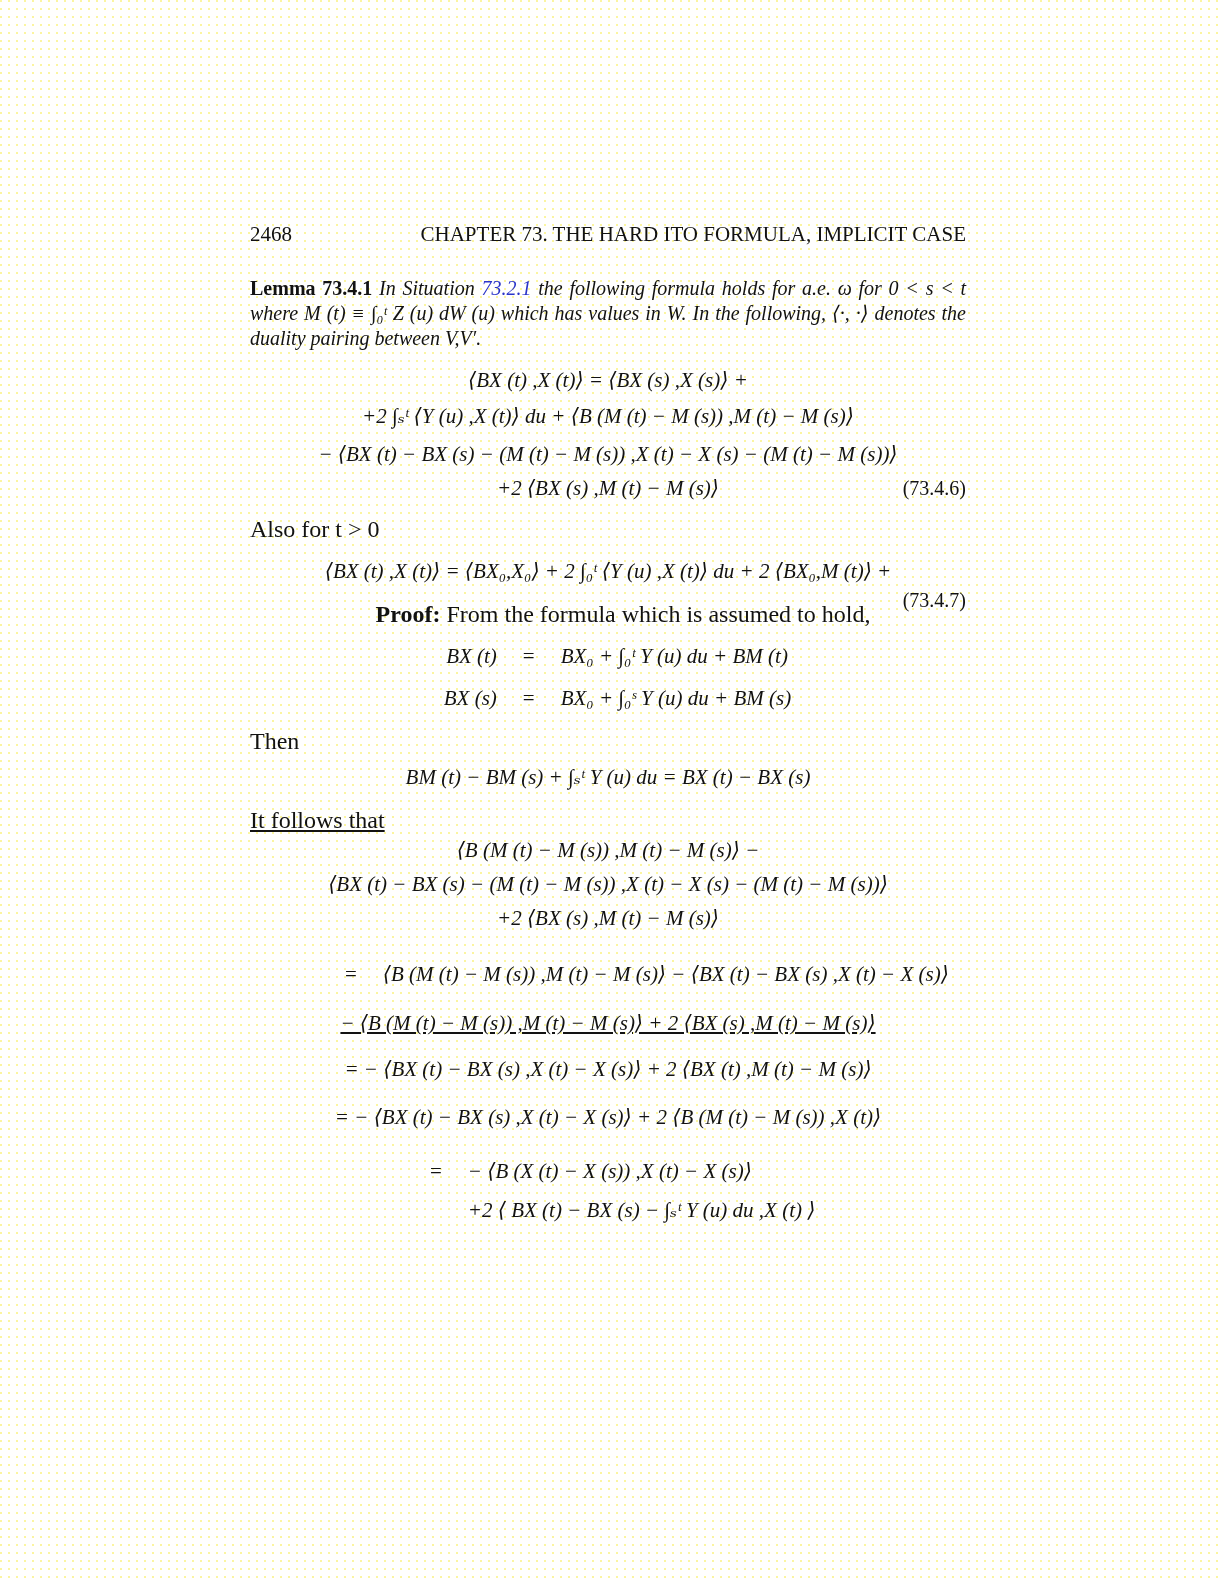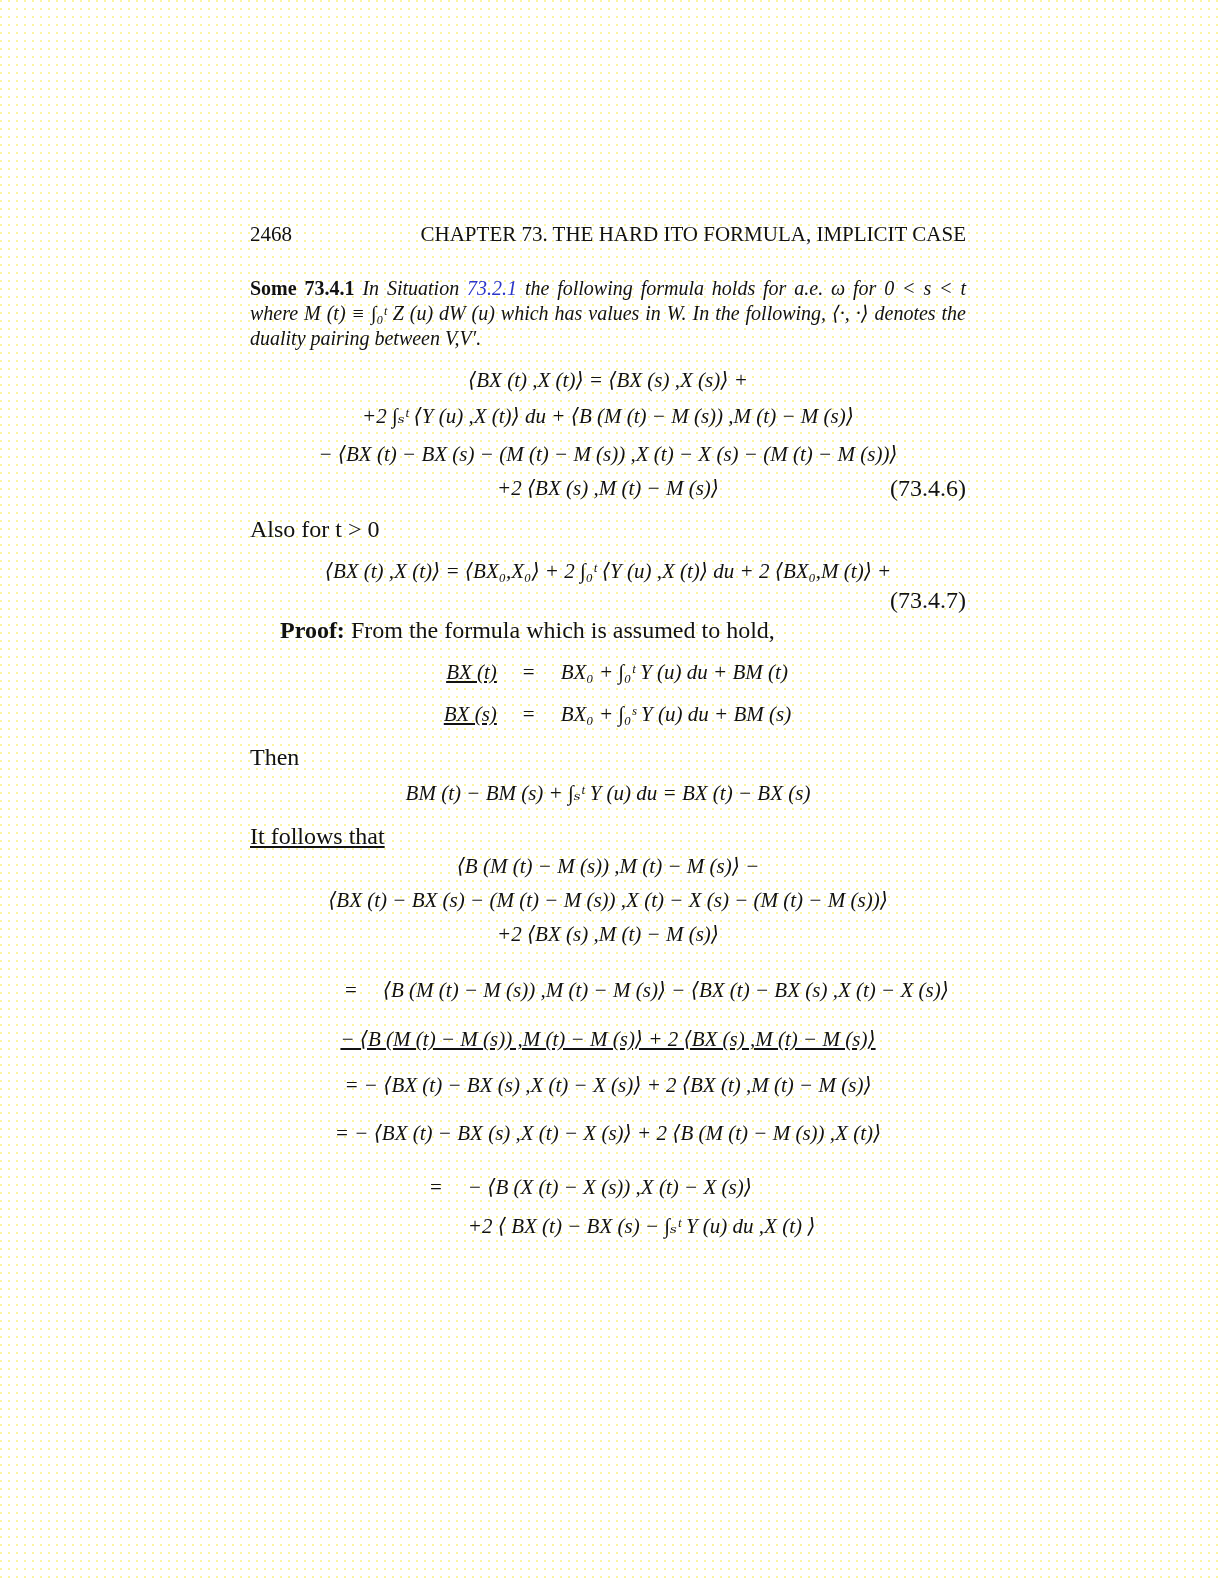--- a/index.html
+++ b/index.html
@@ -48,48 +48,48 @@
     line-height: 26px;
   }
   .eq-line { text-align: center; position: relative; }
   .eq-line.int-line { padding: 10px 0; }
   .eq-tag {
     position: absolute;
     right: 0;
     top: 50%;
     transform: translateY(-50%);
     font-style: normal;
-    font-size: 24px;
+    font-size: 20px;
     color: #121212;
   }
   .plain-line {
     font-size: 24px;
     line-height: 25px;
     font-style: normal;
   }
   .align-rows { margin: 8px auto 0 auto; width: fit-content; }
   .align-row { display: flex; align-items: center; padding: 8px 0; }
-  .align-row .lhs { min-width: 72px; text-align: right; text-decoration: underline; }
+  .align-row .lhs { min-width: 72px; text-align: right; }
   .align-row .rel { padding: 0 26px; font-style: normal; }
   .eq-group { display: flex; align-items: flex-start; }
   .eq-group .rel { font-style: normal; margin-right: 26px; }
   .eq-group .group-lines > div { margin-bottom: 7px; text-align: left; }
 </style>
 </head>
 <body>
 
 <div class="content">
 
   <div class="running-head">
     <span>2468</span>
     <span>CHAPTER 73.  THE HARD ITO FORMULA, IMPLICIT CASE</span>
   </div>
 
   <div class="lemma-para">
-    <span class="lemma-label">Some 73.4.1</span><i> In Situation </i><a class="ref-link">73.2.1</a><i> the following formula holds for a.e. ω for 0 &lt; s &lt; t where M (t) ≡ ∫₀ᵗ Z (u) dW (u) which has values in W. In the following, ⟨·, ·⟩ denotes the duality pairing between V,V′.</i>
+    <span class="lemma-label">Lemma 73.4.1</span><i> In Situation </i><a class="ref-link">73.2.1</a><i> the following formula holds for a.e. ω for 0 &lt; s &lt; t where M (t) ≡ ∫₀ᵗ Z (u) dW (u) which has values in W. In the following, ⟨·, ·⟩ denotes the duality pairing between V,V′.</i>
   </div>
 
   <div style="margin-top:16px;">
     <div class="math eq-line">⟨BX (t) ,X (t)⟩ = ⟨BX (s) ,X (s)⟩ +</div>
     <div class="math eq-line int-line">+2 ∫ₛᵗ ⟨Y (u) ,X (t)⟩ du + ⟨B (M (t) − M (s)) ,M (t) − M (s)⟩</div>
     <div class="math eq-line" style="margin-top:2px;">− ⟨BX (t) − BX (s) − (M (t) − M (s)) ,X (t) − X (s) − (M (t) − M (s))⟩</div>
     <div class="math eq-line" style="margin-top:8px;">
       <span>+2 ⟨BX (s) ,M (t) − M (s)⟩</span>
       <span class="eq-tag">(73.4.6)</span>
     </div>
@@ -97,21 +97,21 @@
 
   <div class="plain-line italic" style="margin-top:16px;">Also for t &gt; 0</div>
 
   <div style="margin-top:6px;">
     <div class="math eq-line int-line">⟨BX (t) ,X (t)⟩ = ⟨BX₀,X₀⟩ + 2 ∫₀ᵗ ⟨Y (u) ,X (t)⟩ du + 2 ⟨BX₀,M (t)⟩ +</div>
     <div class="math eq-line" style="margin-top:6px;">
       <span class="eq-tag">(73.4.7)</span>
     </div>
   </div>
 
-  <div class="plain-line" style="margin-top:24px; text-indent:30px;">
+  <div class="plain-line" style="margin-top:8px; text-indent:30px;text-align:center;">
     <b>Proof:</b><span> From the formula which is assumed to hold,</span>
   </div>
 
   <div class="align-rows math">
     <div class="align-row">
       <span class="lhs">BX (t)</span>
       <span class="rel">=</span>
       <span class="rhs">BX₀ + ∫₀ᵗ Y (u) du + BM (t)</span>
     </div>
     <div class="align-row">

